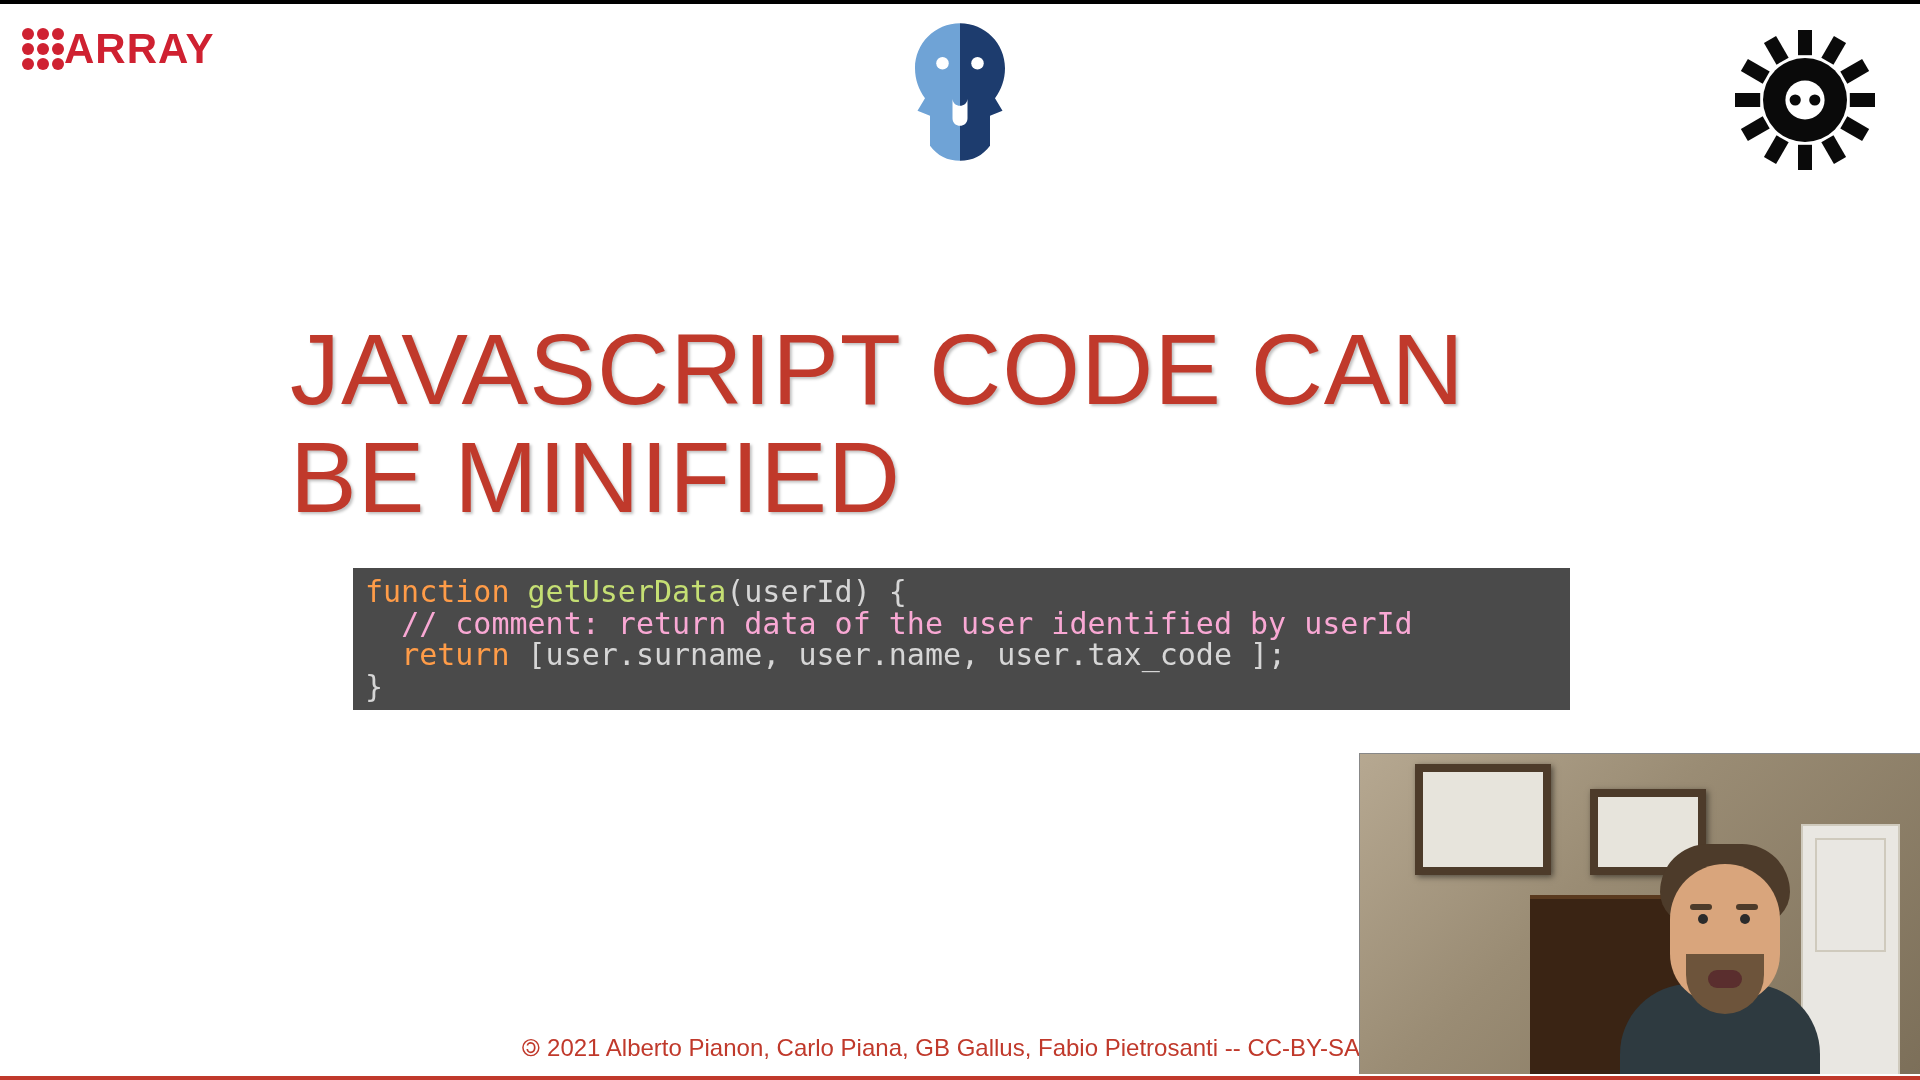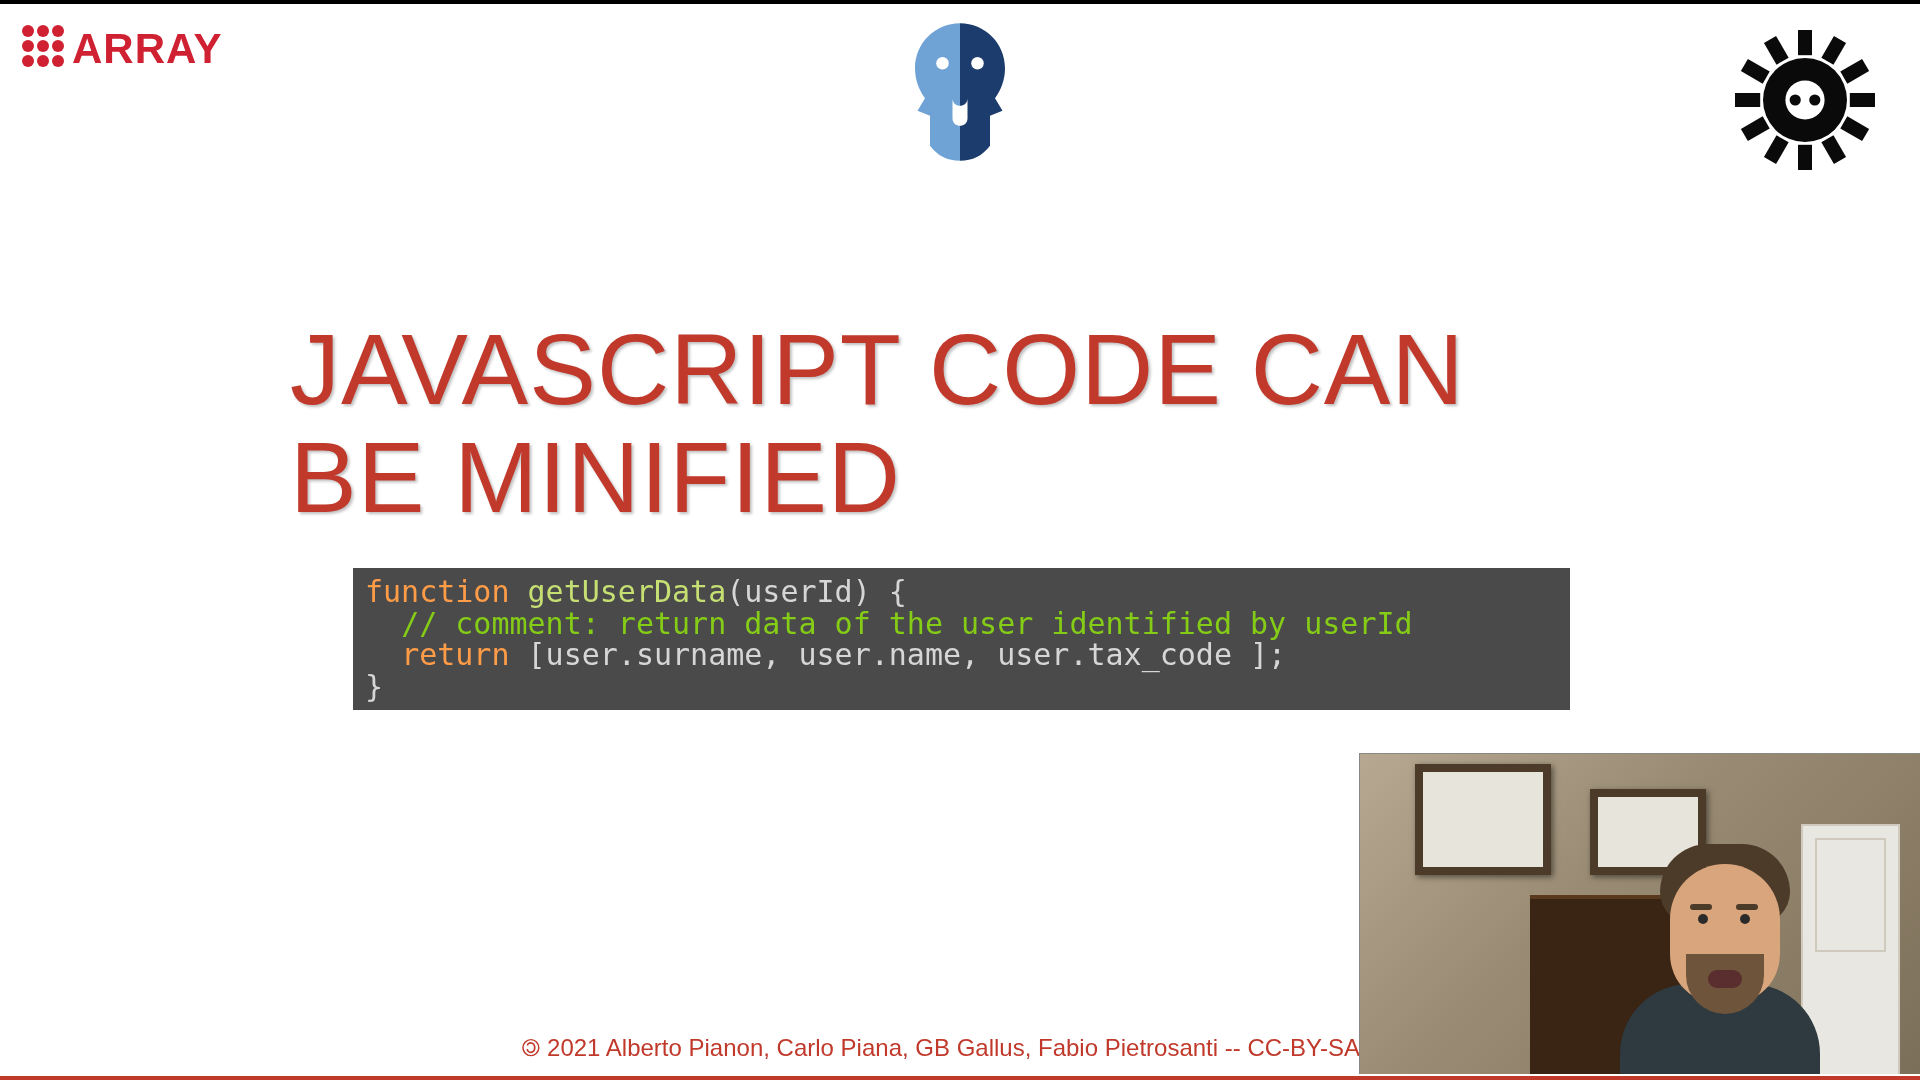--- a/index.html
+++ b/index.html
@@ -1,37 +1,37 @@
 <!DOCTYPE html>
 <html><head>
 <meta charset="utf-8">
 <style>
   html,body{margin:0;padding:0;width:1920px;height:1080px;background:#fff;font-family:Arial,Helvetica,sans-serif;overflow:hidden}
   body{position:relative}
   .top-black{position:absolute;left:0;top:0;width:100%;height:4px;background:#000}
   .bottom-red{position:absolute;left:0;bottom:0;width:100%;height:4px;background:#c0392b}
 
-  .logo-left{position:absolute;left:22px;top:25px;display:flex;gap:8px}
+  .logo-left{position:absolute;left:22px;top:25px;display:flex;align-items:center;gap:0}
   .dots{display:grid;grid-template-columns:repeat(3,12px);grid-template-rows:repeat(3,12px);gap:3px}
   .dot{width:12px;height:12px;border-radius:50%;background:#cf2131}
   .logo-text{font-size:42px;font-weight:700;letter-spacing:1px;color:#cf2131}
 
   .logo-center{position:absolute;top:22px;left:50%;transform:translateX(-50%)}
   .logo-center svg{width:125px;height:140px}
 
   .gear-right{position:absolute;top:30px;right:45px}
   .gear-right svg{width:140px;height:140px}
 
   .slide-title{position:absolute;left:290px;top:315px;width:1270px;font-size:100px;line-height:1.08;font-weight:400;color:#c0392b;letter-spacing:1px;text-shadow:2px 2px 3px rgba(0,0,0,.25)}
 
   .code-block{position:absolute;left:353px;top:568px;width:1217px;background:#4a4a4a;padding:8px 12px;font-family:Menlo,Consolas,monospace;font-size:30px;line-height:1.05;color:#d6d6d6;box-sizing:border-box}
   .code-line{white-space:pre}
   .kw{color:#ff9c48}
   .fn{color:#c5df73}
-  .cm{color:#84cc16}
+  .cm{color:#f9a8d4}
 
   .footer{position:absolute;bottom:18px;left:0;width:100%;text-align:center;font-size:24px;color:#c0392b}
 
   .camera{position:absolute;right:0;bottom:6px;width:560px;height:320px;background:linear-gradient(135deg,#b6a891 0%,#9a8c74 40%,#7c6f59 100%);overflow:hidden;border-left:1px solid #888;border-top:1px solid #888}
   .frame{position:absolute;background:#e7e4dc;border:8px solid #4d3b2a;box-shadow:2px 2px 6px rgba(0,0,0,.5)}
   .frame1{left:55px;top:10px;width:120px;height:95px}
   .frame2{left:230px;top:35px;width:100px;height:70px}
   .door{position:absolute;right:20px;top:70px;width:95px;height:250px;background:#e9e7e2;border:2px solid #cfcabd}
   .door .panel{position:absolute;left:12px;right:12px;top:12px;height:110px;border:2px solid #cfcabd}
   .cabinet{position:absolute;left:170px;bottom:0;width:220px;height:175px;background:#3a2414;border-top:4px solid #5a3a1f}

